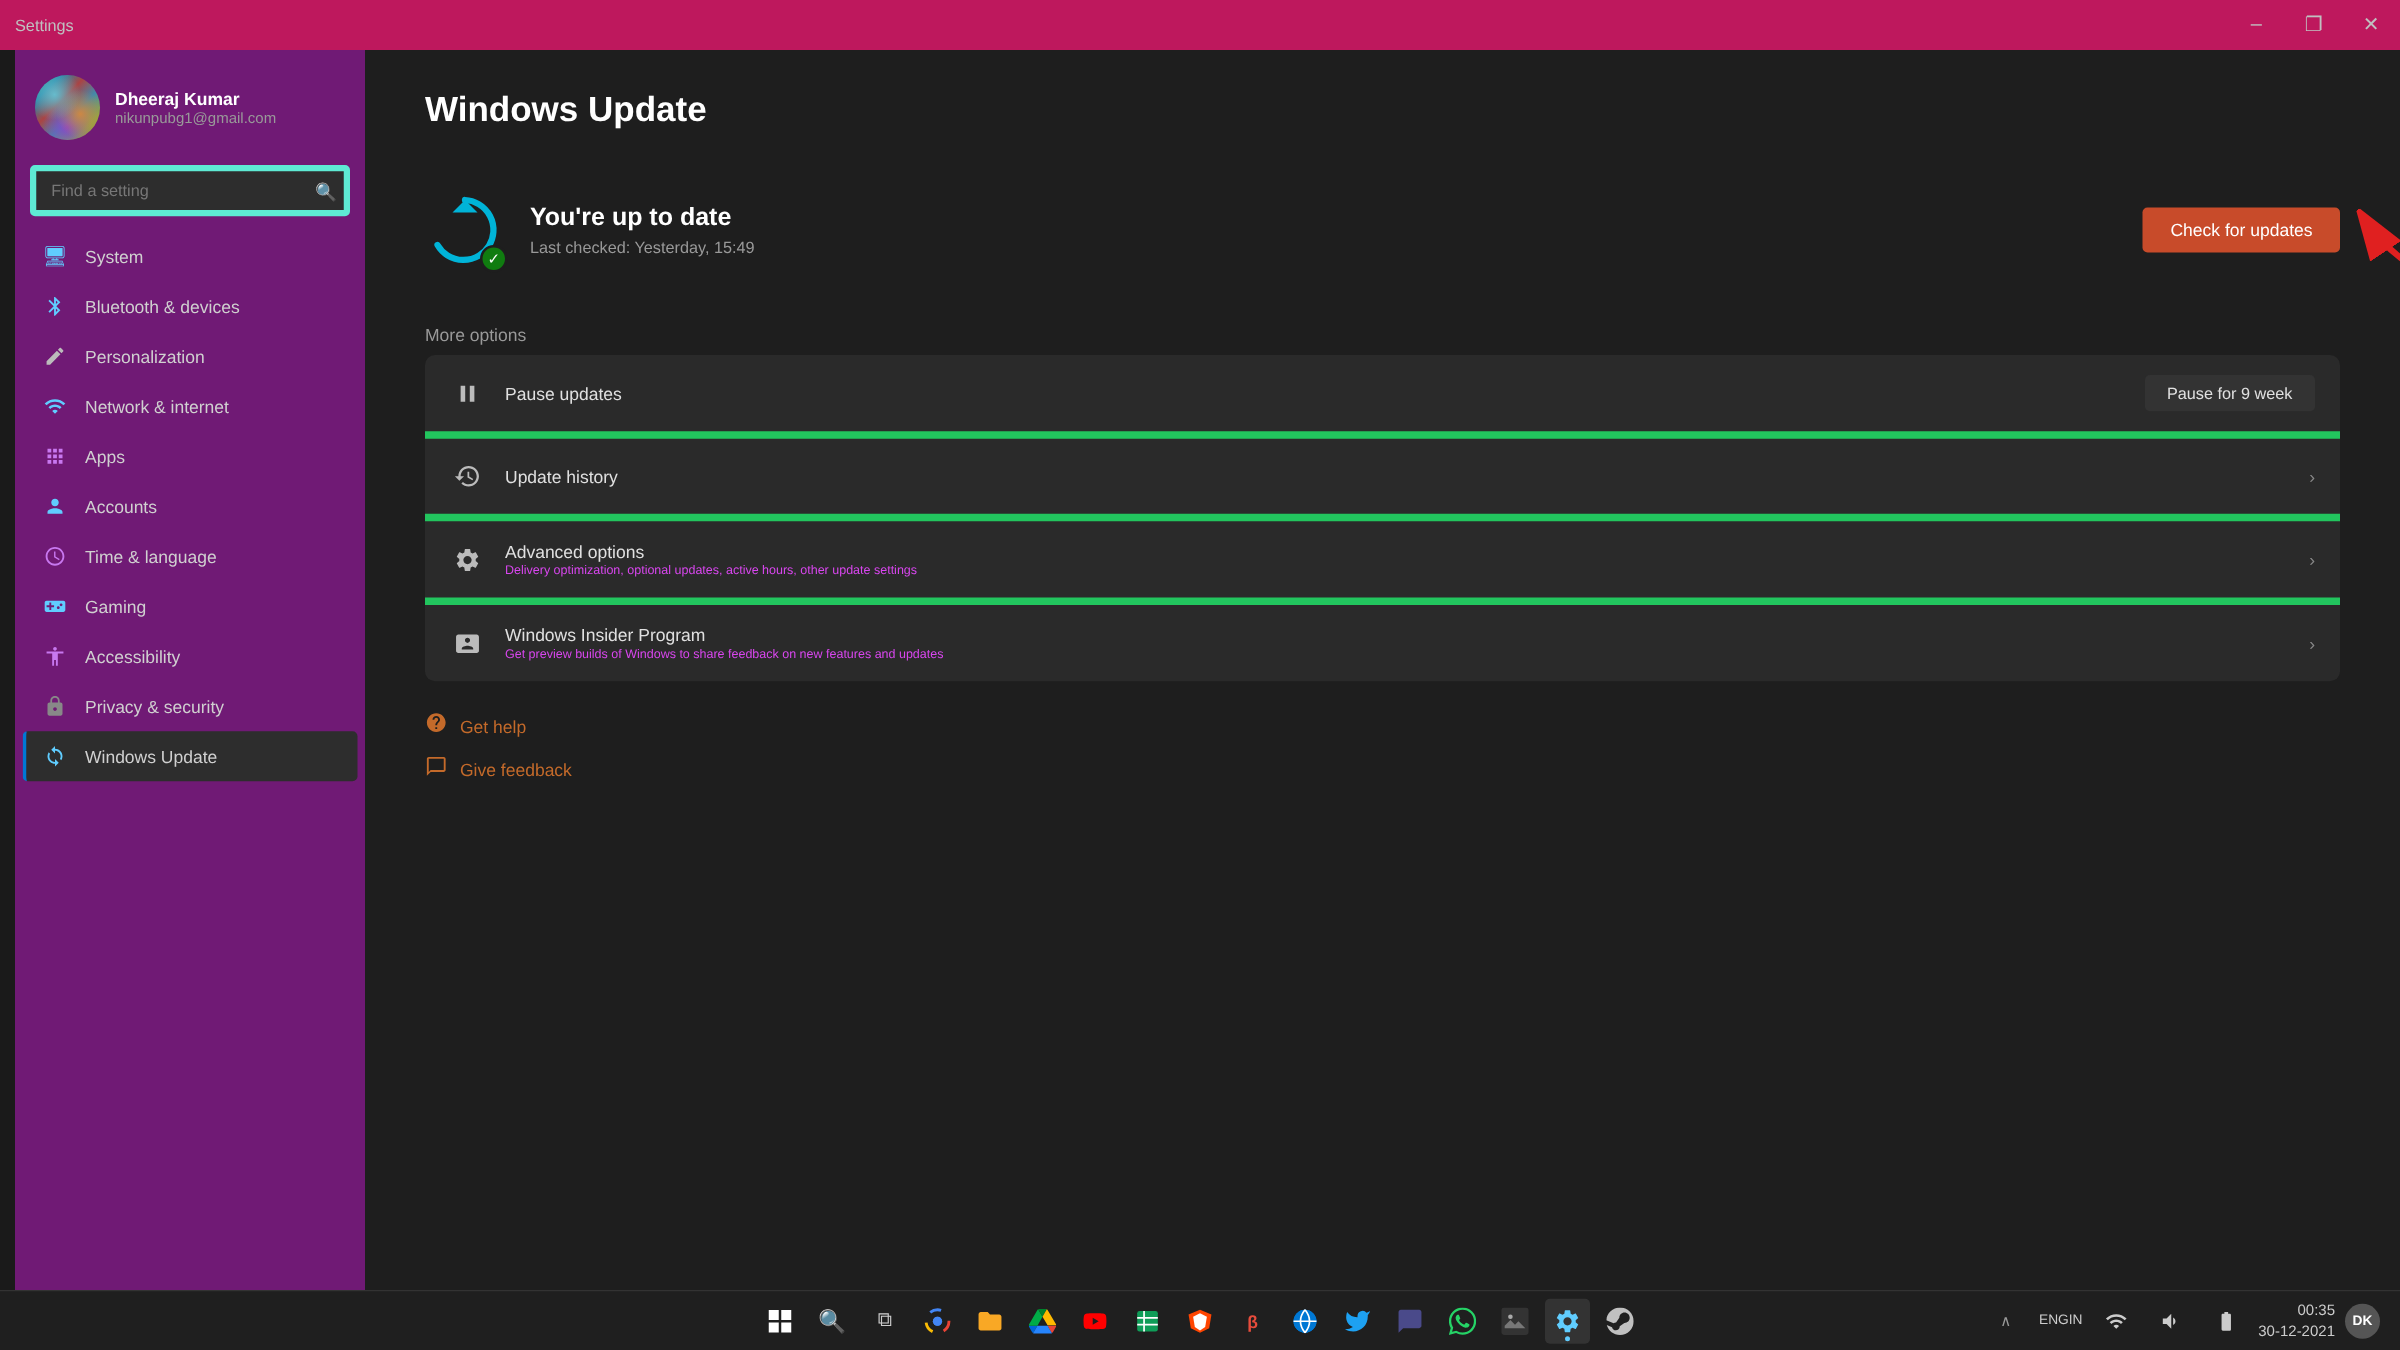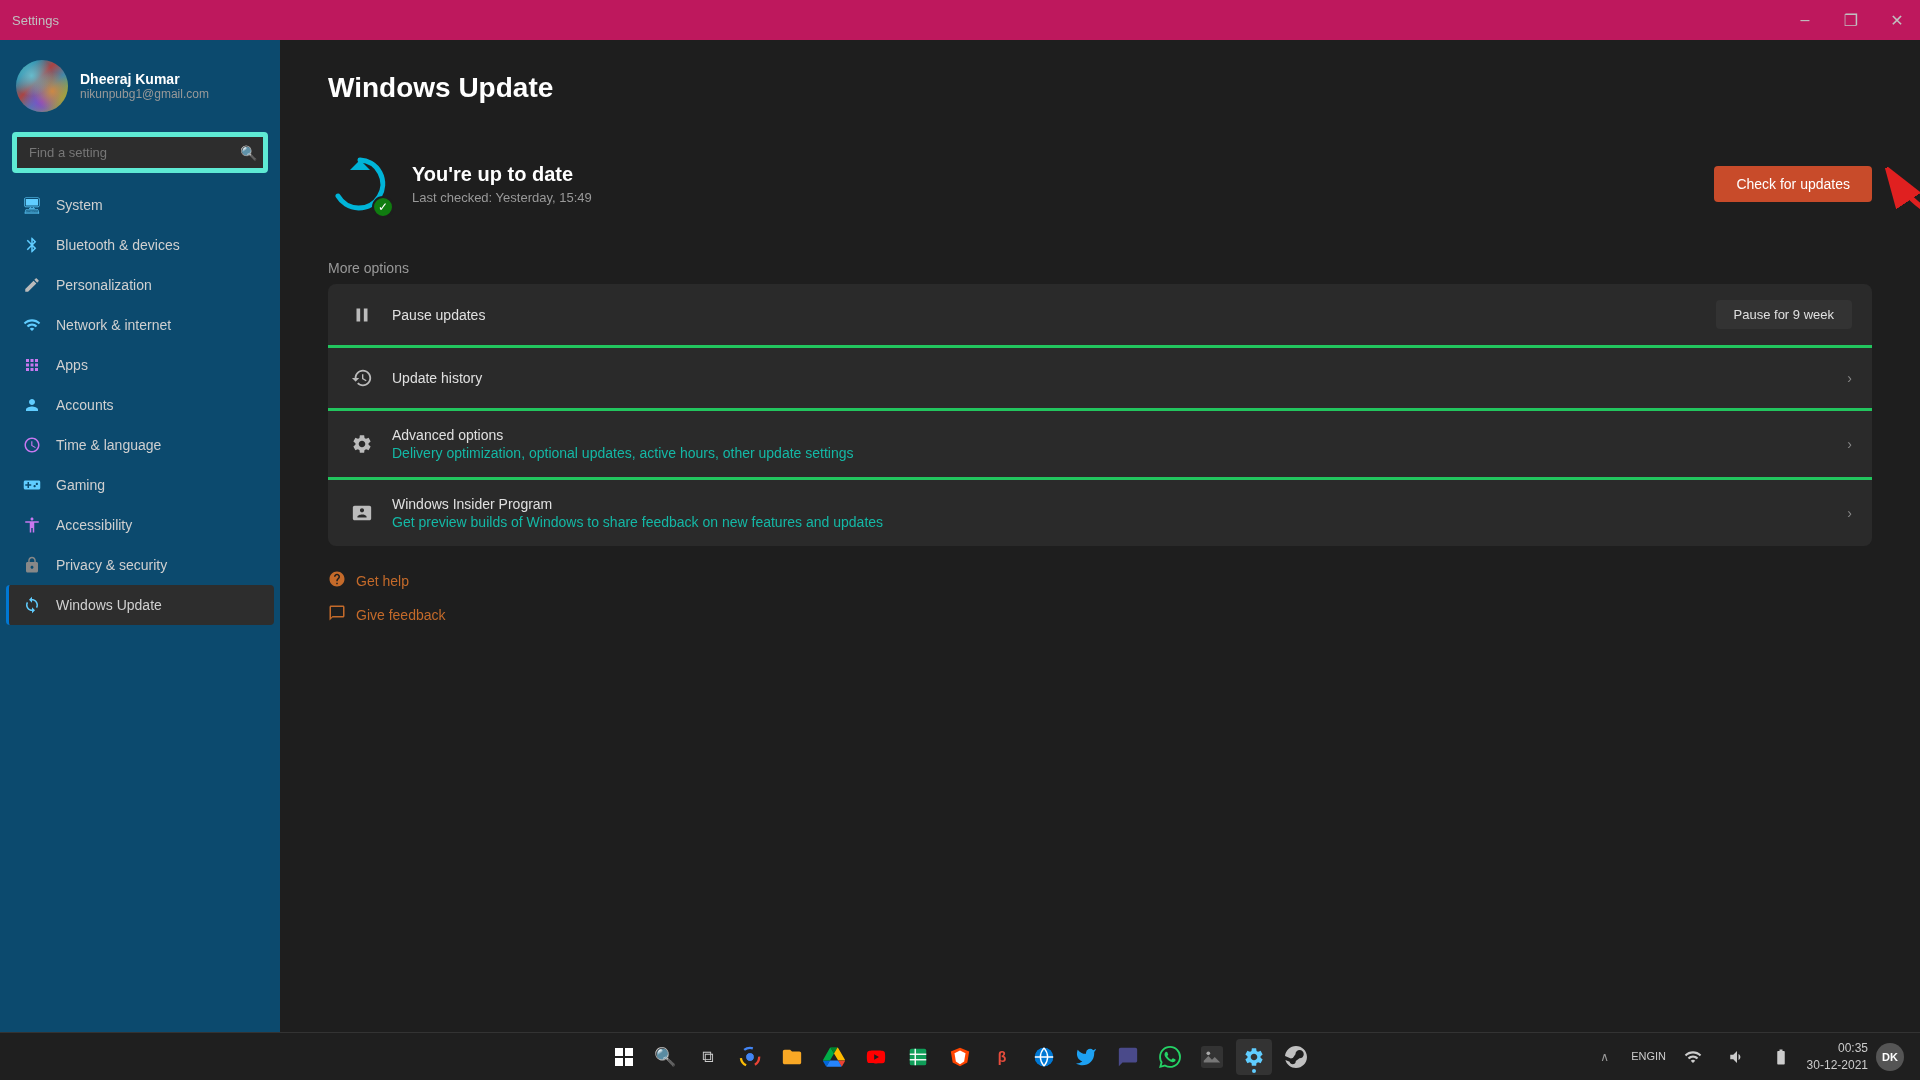--- a/index.html
+++ b/index.html
@@ -47,26 +47,27 @@
     
     .app-body {
       display: flex;
       flex: 1;
       overflow: hidden;
     }
 
     
     .sidebar {
       width: 280px;
-      background: #0c4a6e;
+      background: #701a75;
       display: flex;
       flex-direction: column;
       flex-shrink: 0;
       padding-top: 8px;
       overflow-y: auto;
+      margin-left: 12px;
     }
     .sidebar-user {
       display: flex;
       align-items: center;
       padding: 12px 16px 20px;
       gap: 12px;
     }
     .avatar {
       width: 52px;
       height: 52px;
@@ -222,36 +223,36 @@
     .options-list {
       background: #2a2a2a;
       border-radius: 8px;
       overflow: hidden;
     }
     .option-row {
       display: flex;
       align-items: center;
       justify-content: space-between;
       padding: 16px 20px;
-      border-bottom: 3px solid #22c55e;
+      border-bottom: 6px solid #22c55e;
       cursor: pointer;
     }
     .option-row:last-child { border-bottom: none; }
     .option-left { display: flex; align-items: center; gap: 16px; }
     .option-icon {
       width: 28px;
       height: 28px;
       display: flex;
       align-items: center;
       justify-content: center;
       font-size: 18px;
       color: #bbb;
     }
     .option-text h3 { font-size: 14px; color: #e0e0e0; font-weight: 500; }
-    .option-text p { font-size: 14px; color: #14b8a6; margin-top: 2px; }
+    .option-text p { font-size: 10px; color: #d946ef; margin-top: 2px; }
     .option-right { display: flex; align-items: center; gap: 12px; }
 
     .pause-btn {
       background: #333;
       color: #e0e0e0;
       border: none;
       padding: 7px 18px;
       border-radius: 4px;
       font-size: 13px;
       cursor: pointer;

